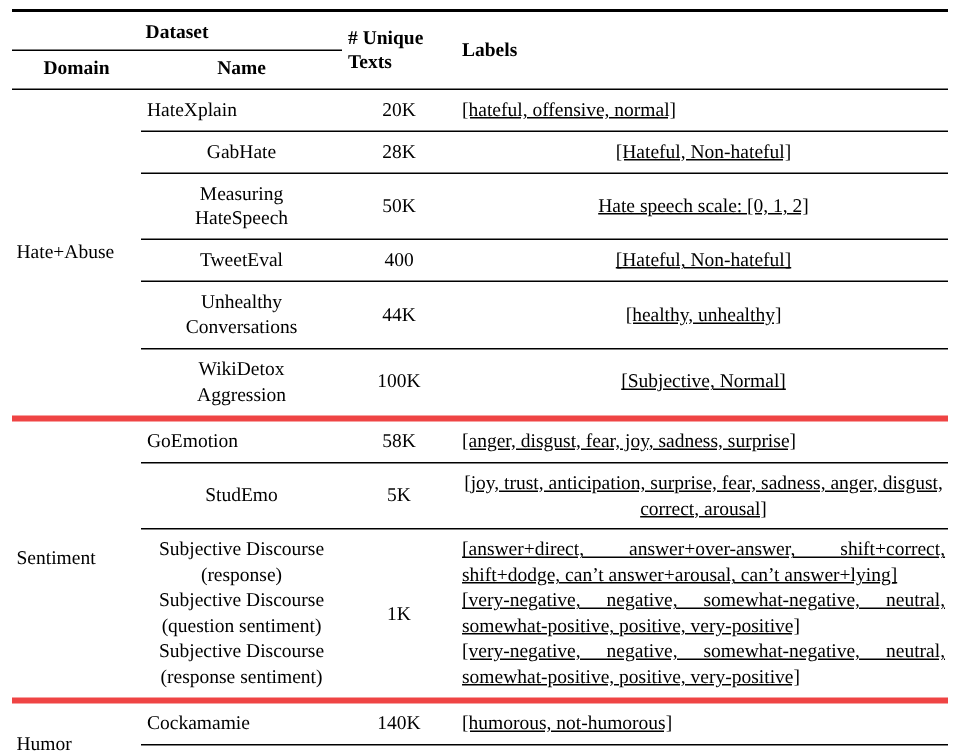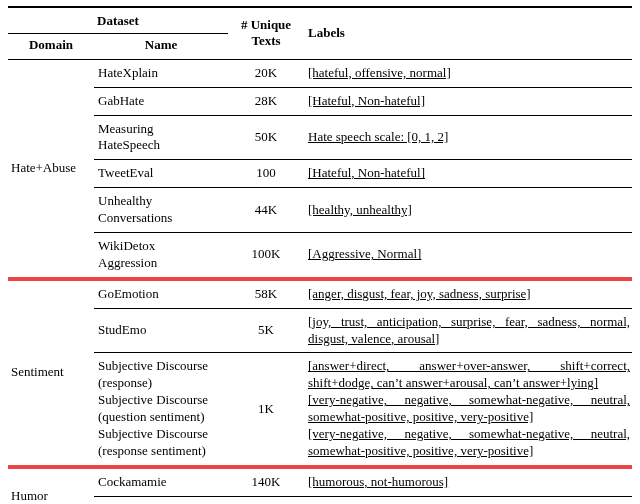--- a/index.html
+++ b/index.html
@@ -40,21 +40,21 @@
   th.h-dataset {
     text-align: center;
     border-bottom: 1px solid #000;
     padding-top: 5px;
   }
   th.h-domain, th.h-name {
     text-align: center;
     padding-bottom: 5px;
   }
   th.h-count {
-    text-align: center;
+    text-align: left;
     white-space: pre-line;
   }
   th.h-labels { text-align: left; margin-left: 12px; }
 
   td {
     vertical-align: middle;
     padding: 5px 4px;
   }
   td.domain-cell {
     text-align: left;
@@ -66,21 +66,21 @@
   }
   td.count-cell { text-align: center; }
   td.labels-cell {
     text-align: justify;
     padding-right: 2px;
     text-decoration: underline;
   }
   .labels-para { text-align: justify; }
 
   
-  tr.row-sep td { border-top: 1px solid #000; }
+  tr.row-sep td { border-top: 1px solid #000; text-align: center; }
   
   tbody + tbody tr:first-child td { border-top: 4px solid #ef4444; }
 </style>
 </head>
 <body>
 
 <div class="page">
   <table class="datasets" id="datasets-table">
     <colgroup>
       <col class="c-domain">
@@ -113,47 +113,47 @@
           <td class="labels-cell">[Hateful, Non-hateful]</td>
         </tr>
         <tr class="row-sep">
           <td class="name-cell">Measuring
 HateSpeech</td>
           <td class="count-cell">50K</td>
           <td class="labels-cell">Hate speech scale: [0, 1, 2]</td>
         </tr>
         <tr class="row-sep">
           <td class="name-cell">TweetEval</td>
-          <td class="count-cell">100</td>
+          <td class="count-cell">400</td>
           <td class="labels-cell">[Hateful, Non-hateful]</td>
         </tr>
         <tr class="row-sep">
           <td class="name-cell">Unhealthy
 Conversations</td>
           <td class="count-cell">44K</td>
           <td class="labels-cell">[healthy, unhealthy]</td>
         </tr>
         <tr class="row-sep">
           <td class="name-cell">WikiDetox
 Aggression</td>
           <td class="count-cell">100K</td>
-          <td class="labels-cell">[Aggressive, Normal]</td>
+          <td class="labels-cell">[Subjective, Normal]</td>
         </tr>
       </tbody>
       <tbody>
         <tr>
           <td class="domain-cell" rowspan="3">Sentiment</td>
           <td class="name-cell">GoEmotion</td>
           <td class="count-cell">58K</td>
           <td class="labels-cell">[anger, disgust, fear, joy, sadness, surprise]</td>
         </tr>
         <tr class="row-sep">
           <td class="name-cell">StudEmo</td>
           <td class="count-cell">5K</td>
-          <td class="labels-cell">[joy, trust, anticipation, surprise, fear, sadness, normal, disgust, valence, arousal]</td>
+          <td class="labels-cell">[joy, trust, anticipation, surprise, fear, sadness, anger, disgust, correct, arousal]</td>
         </tr>
         <tr class="row-sep">
           <td class="name-cell">Subjective Discourse
 (response)
 Subjective Discourse
 (question sentiment)
 Subjective Discourse
 (response sentiment)</td>
           <td class="count-cell">1K</td>
           <td class="labels-cell">

